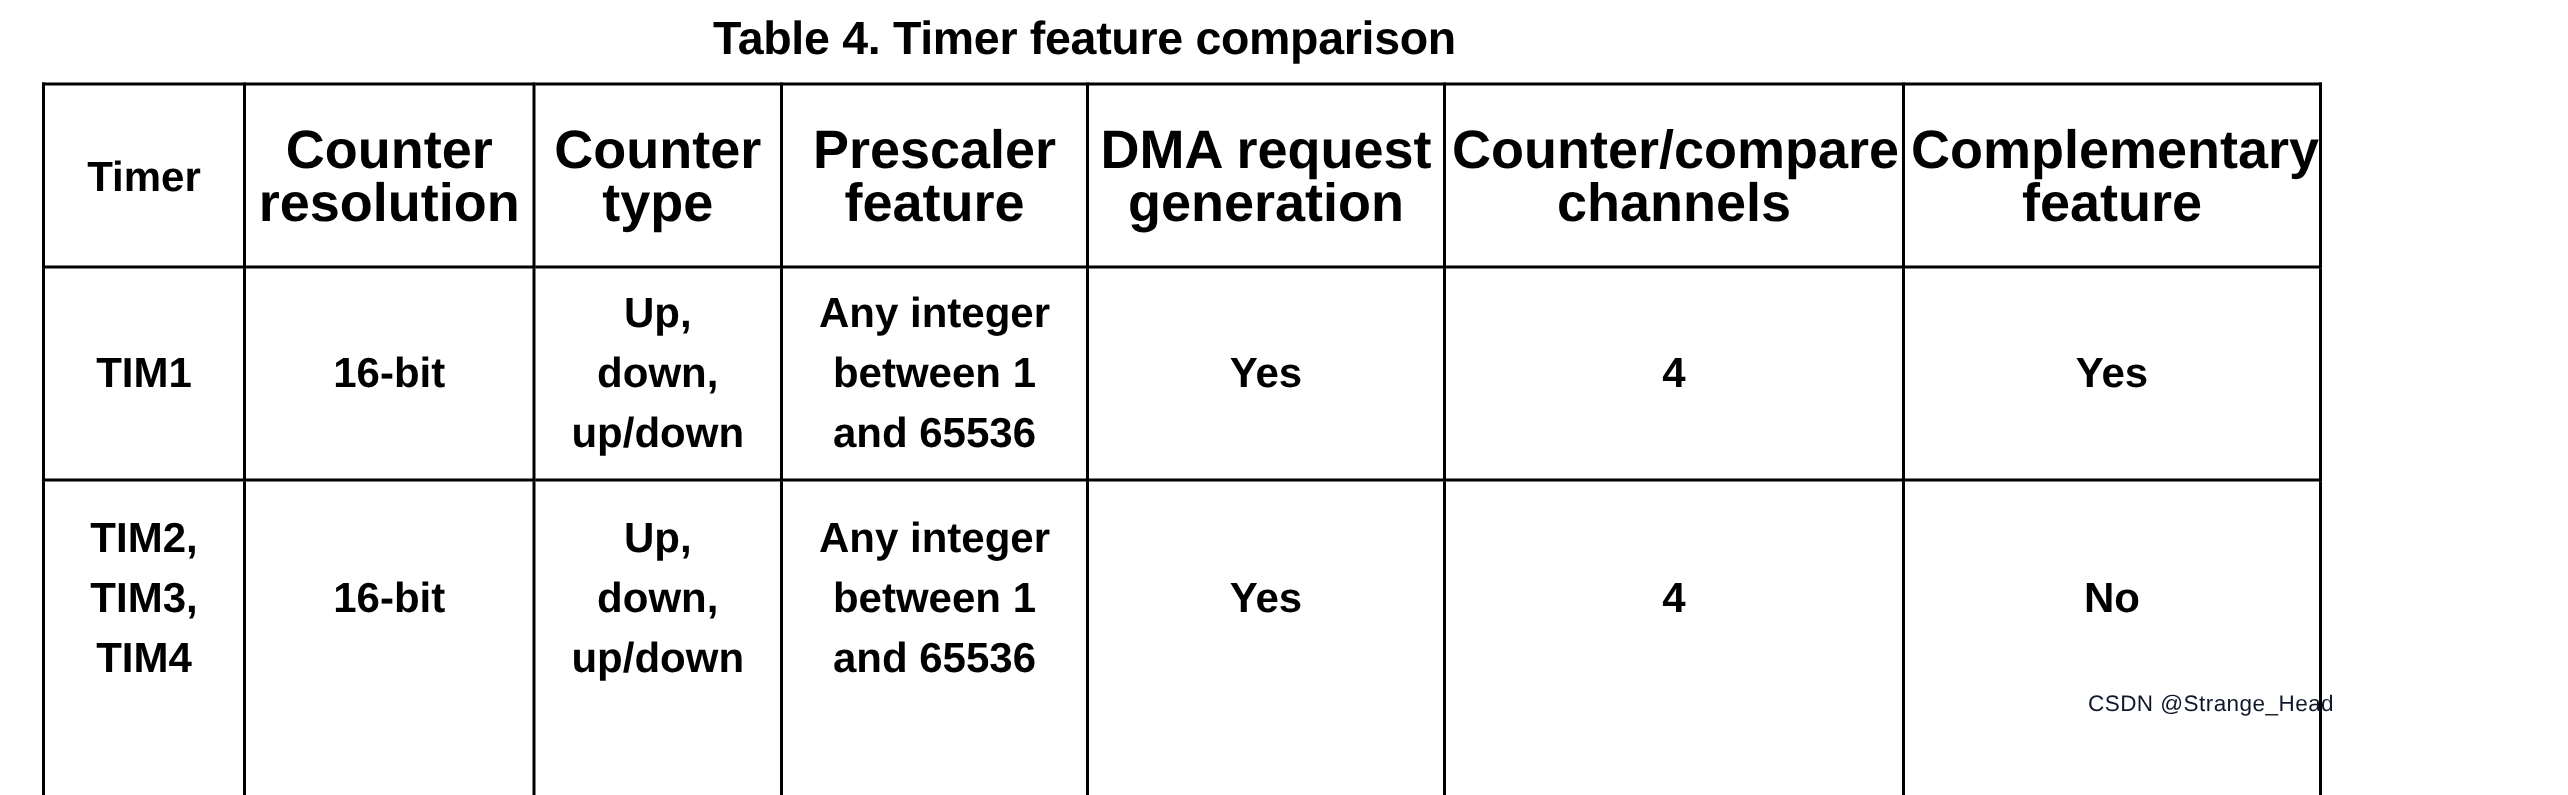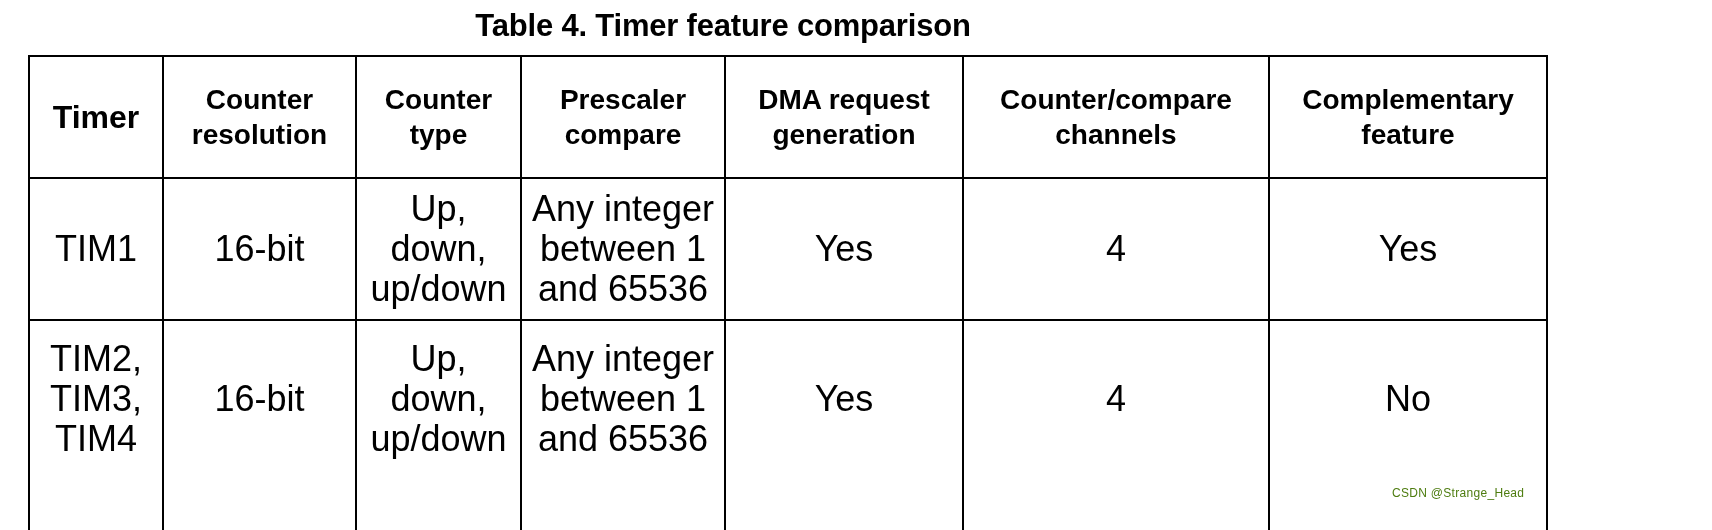--- a/index.html
+++ b/index.html
@@ -55,34 +55,34 @@
   table.timer-table th {
     border: 2px solid #000000;
     padding: 0 4px;
     vertical-align: middle;
     text-align: center;
     background: #ffffff;
   }
 
   
   thead th {
-    font-size: 28px;
+    font-size: 36px;
     font-weight: bold;
     line-height: 35px;
     height: 120px;
     border-bottom: 7px solid #000000;
   }
   thead th.h-timer {
-    font-size: 32px;
+    font-size: 28px;
   }
 
   
   tbody td {
-    font-size: 36px;
-    font-weight: normal;
+    font-size: 28px;
+    font-weight: bold;
     line-height: 40px;
     height: 140px;
   }
   tbody tr.row-last td {
     border-bottom: 5px solid #000000;
     height: 190px;
     vertical-align: top;
     padding-top: 18px;
   }
   tbody tr.row-last td.va-mid {
@@ -98,23 +98,23 @@
   col.c5 { width: 306px; }
   col.c6 { width: 278px; }
 
   .cell-multiline {
     white-space: pre-line;
   }
 
   #watermark {
     position: absolute;
     left: 1392px;
-    top: 486px;
-    font-size: 12px;
-    color: #4d7c0f;
+    top: 461px;
+    font-size: 15px;
+    color: #0f172a;
     font-family: "Liberation Sans", sans-serif;
     letter-spacing: 0.3px;
     white-space: nowrap;
     user-select: none;
   }
 </style>
 </head>
 <body>
 
 <div id="page">
@@ -133,21 +133,21 @@
           <col class="c6">
       </colgroup>
       <thead>
         <tr>
           <th class="h-timer cell-multiline">Timer</th>
           <th class="cell-multiline">Counter
 resolution</th>
           <th class="cell-multiline">Counter
 type</th>
           <th class="cell-multiline">Prescaler
-compare</th>
+feature</th>
           <th class="cell-multiline">DMA request
 generation</th>
           <th class="cell-multiline">Counter/compare
 channels</th>
           <th class="cell-multiline">Complementary
 feature</th>
         </tr>
       </thead>
       <tbody>
         <tr class="row-first">

